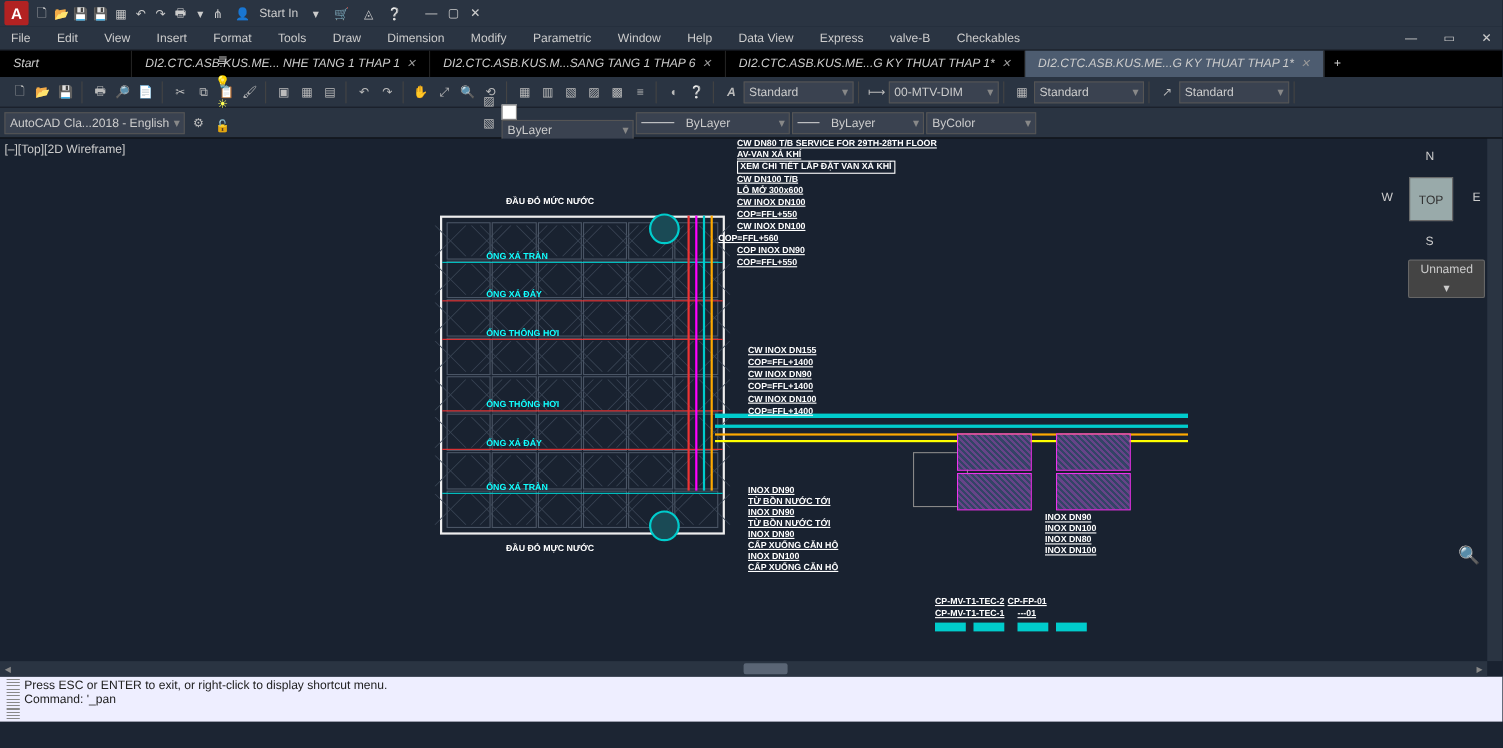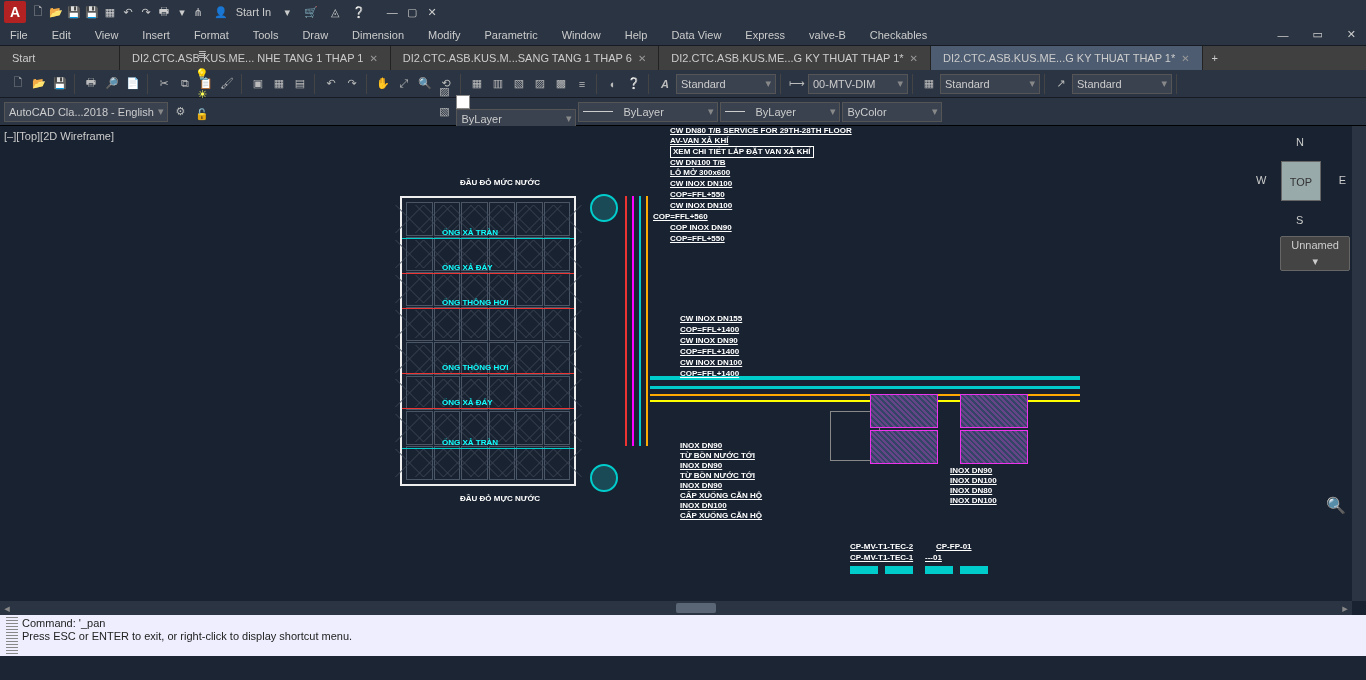--- a/index.html
+++ b/index.html
@@ -8,42 +8,42 @@
 .titlebar .logo { width:22px; height:22px; background:#b22222; color:#fff; font-weight:bold; font-size:14px; text-align:center; line-height:22px; border-radius:2px; margin-right:4px; }
 .titlebar .qat { display:flex; gap:2px; }
 .titlebar .ico { width:16px; height:16px; color:#ccc; display:flex; align-items:center; justify-content:center; }
 .titlebar .ttl { flex:1; text-align:center; color:#ccc; font-size:11px; overflow:hidden; white-space:nowrap; text-overflow:ellipsis; }
 .titlebar .right { display:flex; align-items:center; gap:8px; }
 .titlebar .signin { color:#ccc; }
 .winbtns { display:flex; gap:2px; margin-left:8px; }
 .winbtns div { width:18px; height:14px; color:#ccc; text-align:center; line-height:14px; }
 .menubar { height:22px; background:#2a3442; display:flex; align-items:center; padding:0 10px; gap:24px; font-size:11px; color:#ccc; border-bottom:1px solid #161a22; }
 .menubar .spacer{flex:1}
-.tabs { height:24px; background:#404040; display:flex; align-items:stretch; }
+.tabs { height:24px; background:#000000; display:flex; align-items:stretch;font-style:italic; }
 .tab { padding:0 12px; display:flex; align-items:center; gap:6px; border-right:1px solid #222; color:#ccc; font-size:11px; max-width:280px;}
 .tab.start{width:120px;}
 .tab.active { background:#4d5c70; }
 .tab .x { color:#999; font-size:10px; }
 .plus{width:24px;display:flex;align-items:center;justify-content:center;color:#ccc;}
 .toolbar { height:28px; background:#2a3442; display:flex; align-items:center; padding:0 4px; gap:2px; border-bottom:1px solid #161a22;}
 .toolbar .grp { display:flex; gap:1px; padding:0 4px; border-right:1px solid #444;}
 .tb { width:20px; height:20px; display:flex; align-items:center; justify-content:center; color:#bbb; }
 .dd { height:20px; background:#3a4250; border:1px solid #555; color:#ccc; padding:0 4px; display:flex; align-items:center; gap:4px; font-size:11px; min-width:100px;}
 .dd .arr{margin-left:auto;color:#888;}
 .toolbar2 { height:28px; background:#2a3442; display:flex; align-items:center; padding:0 4px; gap:2px; border-bottom:1px solid #000;}
 .swatch{width:14px;height:14px;background:#fff;border:1px solid #888;}
 .canvas { position:relative; height:489px; background:#192230; overflow:hidden;}
 .vlabel{position:absolute;left:4px;top:4px;color:#ccc;font-size:11px;}
 .navcube{position:absolute;right:20px;top:10px;width:90px;height:90px;}
 .cubec{position:absolute;left:25px;top:25px;width:40px;height:40px;background:#9aa;border:1px solid #666;text-align:center;line-height:40px;color:#333;font-size:11px;}
 .nl{position:absolute;font-size:11px;color:#ccc;}
 .unnamed{position:absolute;right:16px;top:110px;padding:2px 10px;background:#444;border:1px solid #666;border-radius:2px;color:#ccc;font-size:11px;display:flex;align-items:center;gap:4px;flex-direction:column;}
 .mag{position:absolute;right:20px;bottom:100px;font-size:16px;color:#aaa;}
 .dwg{position:absolute;left:400px;top:60px;}
-.tank{position:absolute;left:0;top:10px;width:176px;height:290px;border:2px solid #eee;}
+.tank{position:absolute;left:0;top:10px;width:259px;height:290px;border:2px solid #eee;}
 .grid{position:absolute;inset:4px;display:grid;grid-template-columns:repeat(6,1fr);grid-template-rows:repeat(8,1fr);gap:1px;}
 .gc{border:1px solid #4a5565;position:relative;}
 .gc::before,.gc::after{content:"";position:absolute;inset:2px;}
 .gc::before{border-left:1px solid #3a4555;border-right:1px solid #3a4555;transform:skewX(45deg);}
 .gc::after{border-left:1px solid #3a4555;border-right:1px solid #3a4555;transform:skewX(-45deg);}
 .hline{position:absolute;height:1px;background:#e33;left:0;right:0;}
 .hlinec{position:absolute;height:1px;background:#0cc;left:0;right:0;}
 .tlabel{position:absolute;color:#1ff;font-size:8px;font-weight:bold;white-space:nowrap;}
 .toplbl{position:absolute;color:#fff;font-size:8px;font-weight:bold;white-space:nowrap;}
 .circle{position:absolute;width:28px;height:28px;border:2px solid #0cc;border-radius:50%;background:#1a4a55;}
@@ -395,34 +395,34 @@
 
       <div class="ann u" style="left:330px;top:280px">INOX DN90</div>
       <div class="ann u" style="left:330px;top:290px">INOX DN100</div>
       <div class="ann u" style="left:330px;top:300px">INOX DN80</div>
       <div class="ann u" style="left:330px;top:310px">INOX DN100</div>
 
       <div class="ann u" style="left:230px;top:356px">CP-MV-T1-TEC-2</div>
       <div class="ann u" style="left:230px;top:367px">CP-MV-T1-TEC-1</div>
       <div class="legend" style="left:230px;top:380px"></div>
       <div class="legend" style="left:265px;top:380px"></div>
-      <div class="ann u" style="left:316px;top:356px">CP-FP-01</div>
+      <div class="ann u" style="left:296px;top:356px">CP-FP-01</div>
       <div class="ann u" style="left:305px;top:367px">---01</div>
       <div class="legend" style="left:305px;top:380px"></div>
       <div class="legend" style="left:340px;top:380px"></div>
     </div>
   </div>
 
   <div class="scrollh">
     <span class="ar">◂</span>
     <div class="thumb"></div>
     <span class="ar" style="margin-left:auto">▸</span>
   </div>
   <div class="scrollv"></div>
 </div>
 
 <div class="cmd">
   <div class="grip"></div>
   <div class="txt">
+    <div>Press ESC or ENTER to exit, or right-click to display shortcut menu.</div>
     <div>Command: '_pan</div>
-    <div>Press ESC or ENTER to exit, or right-click to display shortcut menu.</div>
   </div>
 </div>
 
 </body></html>

